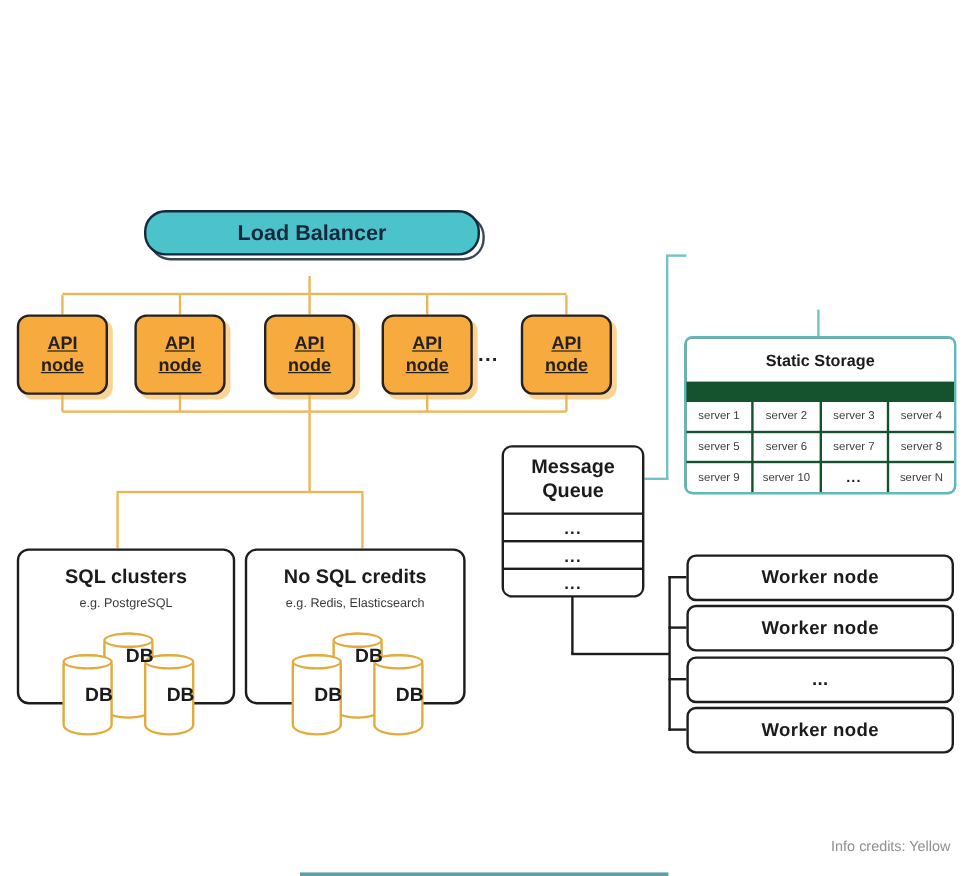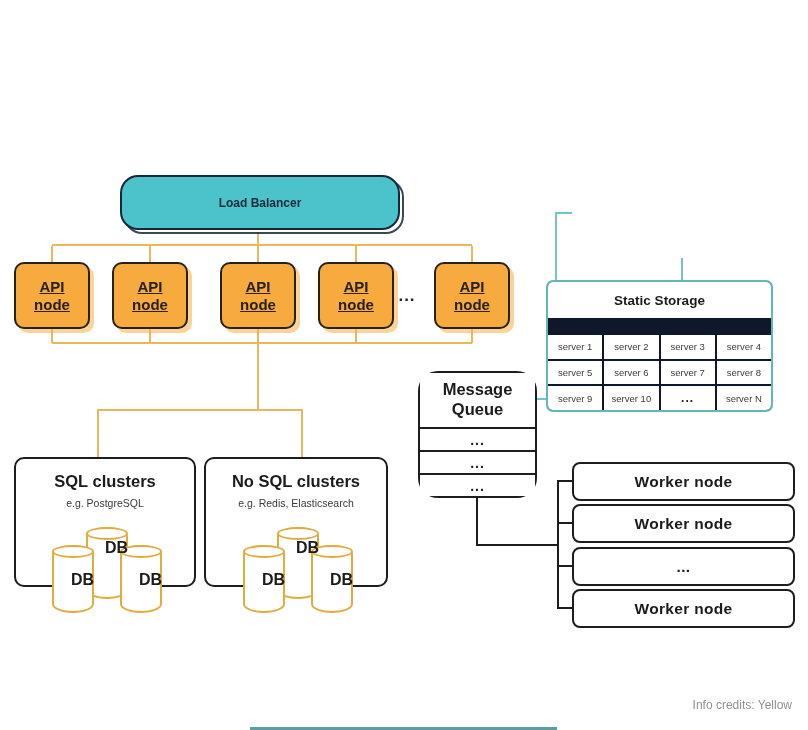--- a/index.html
+++ b/index.html
@@ -7,25 +7,25 @@
   #stage { position:relative; width:808px; height:730px; background:#fff; overflow:hidden; }
 
   .abs { position:absolute; }
 
   
   .banner { left:28px; top:10px; width:752px; height:58px; background:#5C9FA3;
             display:flex; align-items:center; justify-content:center;
             color:#fff; font-weight:bold; font-size:32px; letter-spacing:.5px; }
 
   
-  .lb { left:120px; top:175px; width:280px; height:55px; background:#4CC2CB;
+  .lb { left:120px; top:175px; width:280px; height:38px; background:#4CC2CB;
         border:2.5px solid #16283B; border-radius:18px;
         box-shadow:4px 4px 0 -2px #ffffff, 4px 4px 0 0 rgba(22,40,59,.85);
         display:flex; align-items:center; justify-content:center;
-        font-weight:bold; font-size:12px; color:#16283B; }
+        font-weight:bold; font-size:18px; color:#16283B; }
 
   
   .node { top:262px; width:76px; height:67px; background:#F7AB3F;
           border:2px solid #26211C; border-radius:10px;
           box-shadow:4px 4px 0 0 rgba(245,176,65,.55);
           display:flex; align-items:center; justify-content:center; text-align:center;
           font-weight:bold; font-size:15px; line-height:1.2; color:#26211C;
           white-space:pre-line;text-decoration:underline; }
   .ellipsis-h { top:283px; left:390px; width:34px; height:26px; display:flex;
                 align-items:center; justify-content:center;
@@ -38,35 +38,35 @@
   .lt { background:#74C3C5; }
 
   
   .cdn { left:570px; top:175px; width:227px; height:83px; background:#fff;
          border:2px solid #74C3C5; border-radius:9px;
          display:flex; align-items:center; justify-content:center; text-align:center;
          font-weight:bold; font-size:17.5px; line-height:1.25; color:#1B1B1B;
          white-space:pre-line; }
 
   
-  .ss { left:546px; top:280px; width:227px; height:132px; background:#0f172a;
+  .ss { left:570px; top:280px; width:227px; height:132px; background:#14532d;
         border:2px solid #5FB8BA; border-radius:7px; overflow:hidden;
         display:flex; flex-direction:column; gap:2px; }
   .ss-header { background:#fff; height:36px; flex:0 0 36px; display:flex;
                align-items:center; justify-content:center;
                font-weight:bold; font-size:13.5px; color:#1B1B1B; }
   .ss-grid { flex:1; display:grid; grid-template-columns:repeat(4,1fr);
              grid-auto-rows:1fr; gap:2px;margin-top:15px; }
   .ss-cell { background:#fff; display:flex; align-items:center; justify-content:center;
              font-size:9.5px; color:#3A3A3A; }
   .ss-cell.dots { font-weight:bold; font-size:12px; letter-spacing:1px; color:#1B1B1B; }
 
   
   .mq { left:418px; top:371px; width:119px; height:127px; background:#1D1D1D;
-        border-radius:20px; padding:2px; display:flex; flex-direction:column; gap:2px; }
+        border-radius:9px; padding:2px; display:flex; flex-direction:column; gap:2px; }
   .mq-header { background:#fff; border-radius:6px 6px 0 0; flex:1; display:flex;
                align-items:center; justify-content:center; text-align:center;
                font-weight:bold; font-size:16.5px; line-height:1.2; color:#1B1B1B;
                white-space:pre-line; }
   .mq-row { background:#fff; height:21px; flex:0 0 21px; display:flex;
             align-items:center; justify-content:center;
             font-weight:bold; font-size:14px; letter-spacing:1px; color:#1B1B1B; }
   .mq-row:last-child { border-radius:0 0 6px 6px; }
 
   
@@ -184,21 +184,21 @@
       </div>
     <div class="cyl" style="left:104px; top:86px; width:42px; height:68px;">
         <div class="cyl-top"></div>
       </div>
     <div class="db-label" style="left:70px; top:80px;">DB</div>
     <div class="db-label" style="left:36px; top:112px;">DB</div>
     <div class="db-label" style="left:104px; top:112px;">DB</div>
   </div>
 
   <div class="abs cluster" style="left:204px; width:184px;">
-    <div class="c-title">No SQL clusters</div>
+    <div class="c-title">No SQL credits</div>
     <div class="c-sub">e.g. Redis, Elasticsearch</div>
     <div class="cyl" style="left:71px; top:68px; width:42px; height:72px;">
         <div class="cyl-top"></div>
       </div>
     <div class="cyl" style="left:37px; top:86px; width:42px; height:68px;">
         <div class="cyl-top"></div>
       </div>
     <div class="cyl" style="left:105px; top:86px; width:42px; height:68px;">
         <div class="cyl-top"></div>
       </div>

